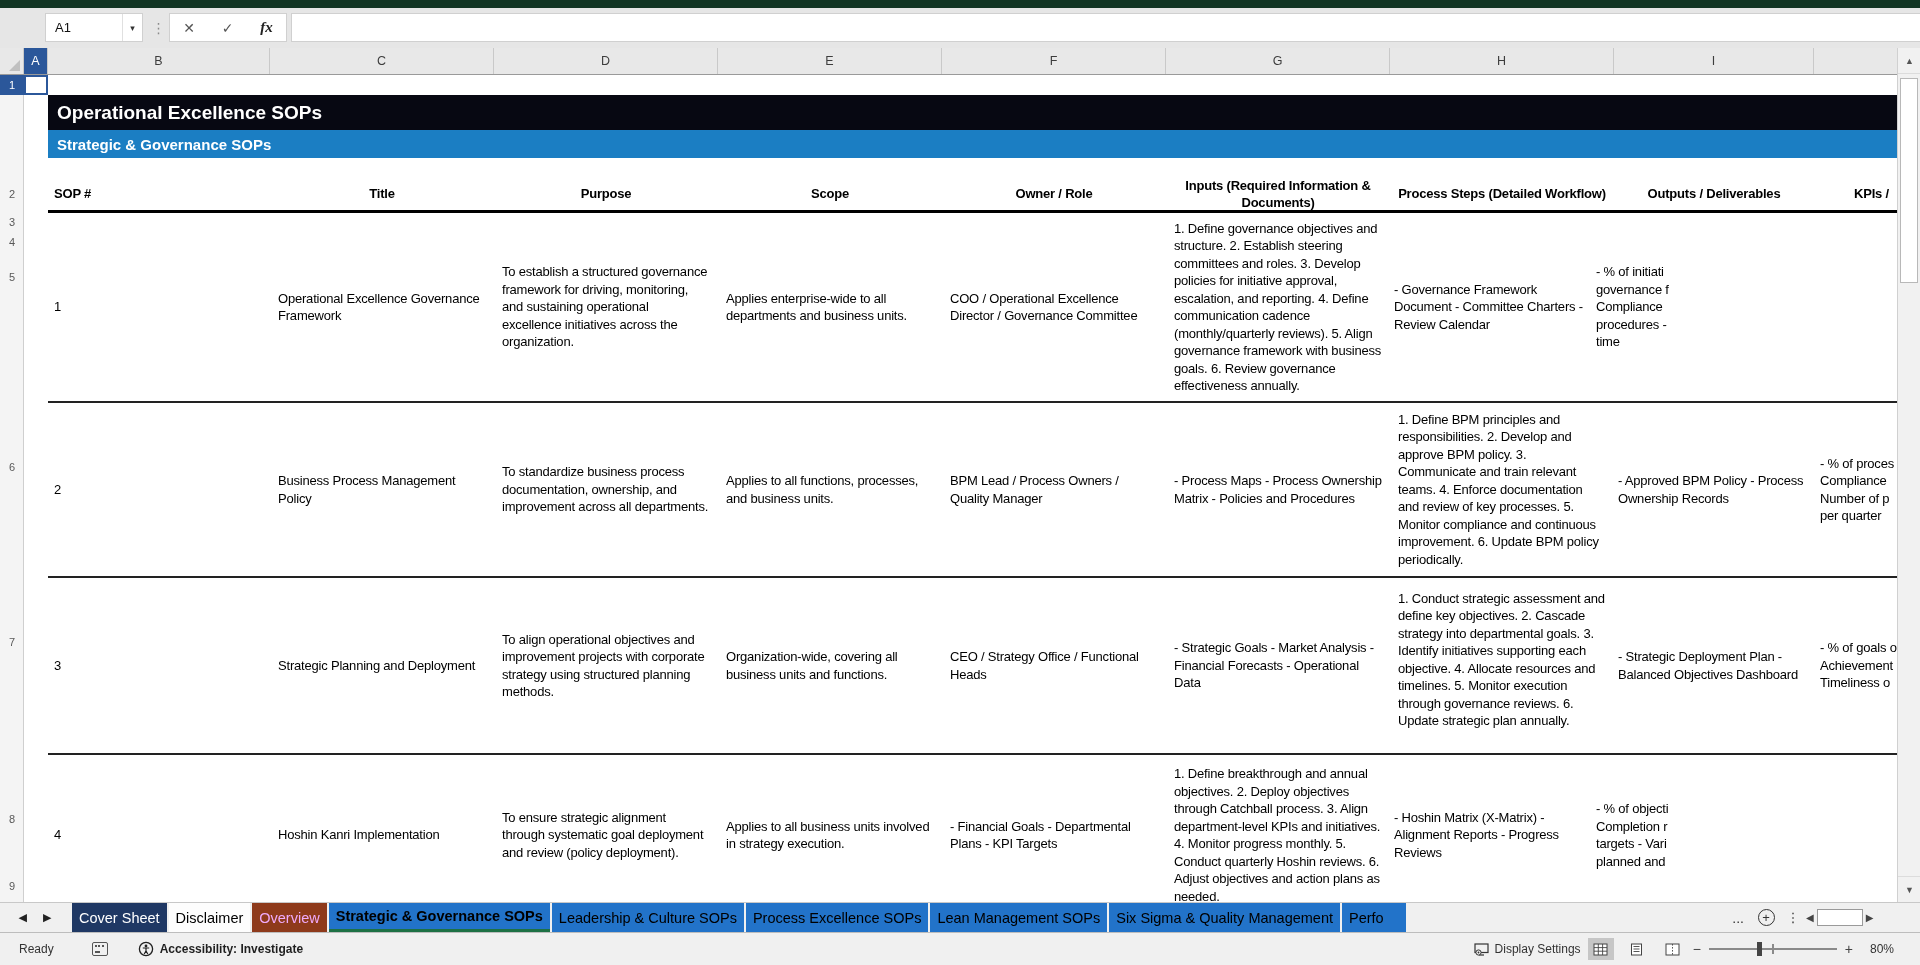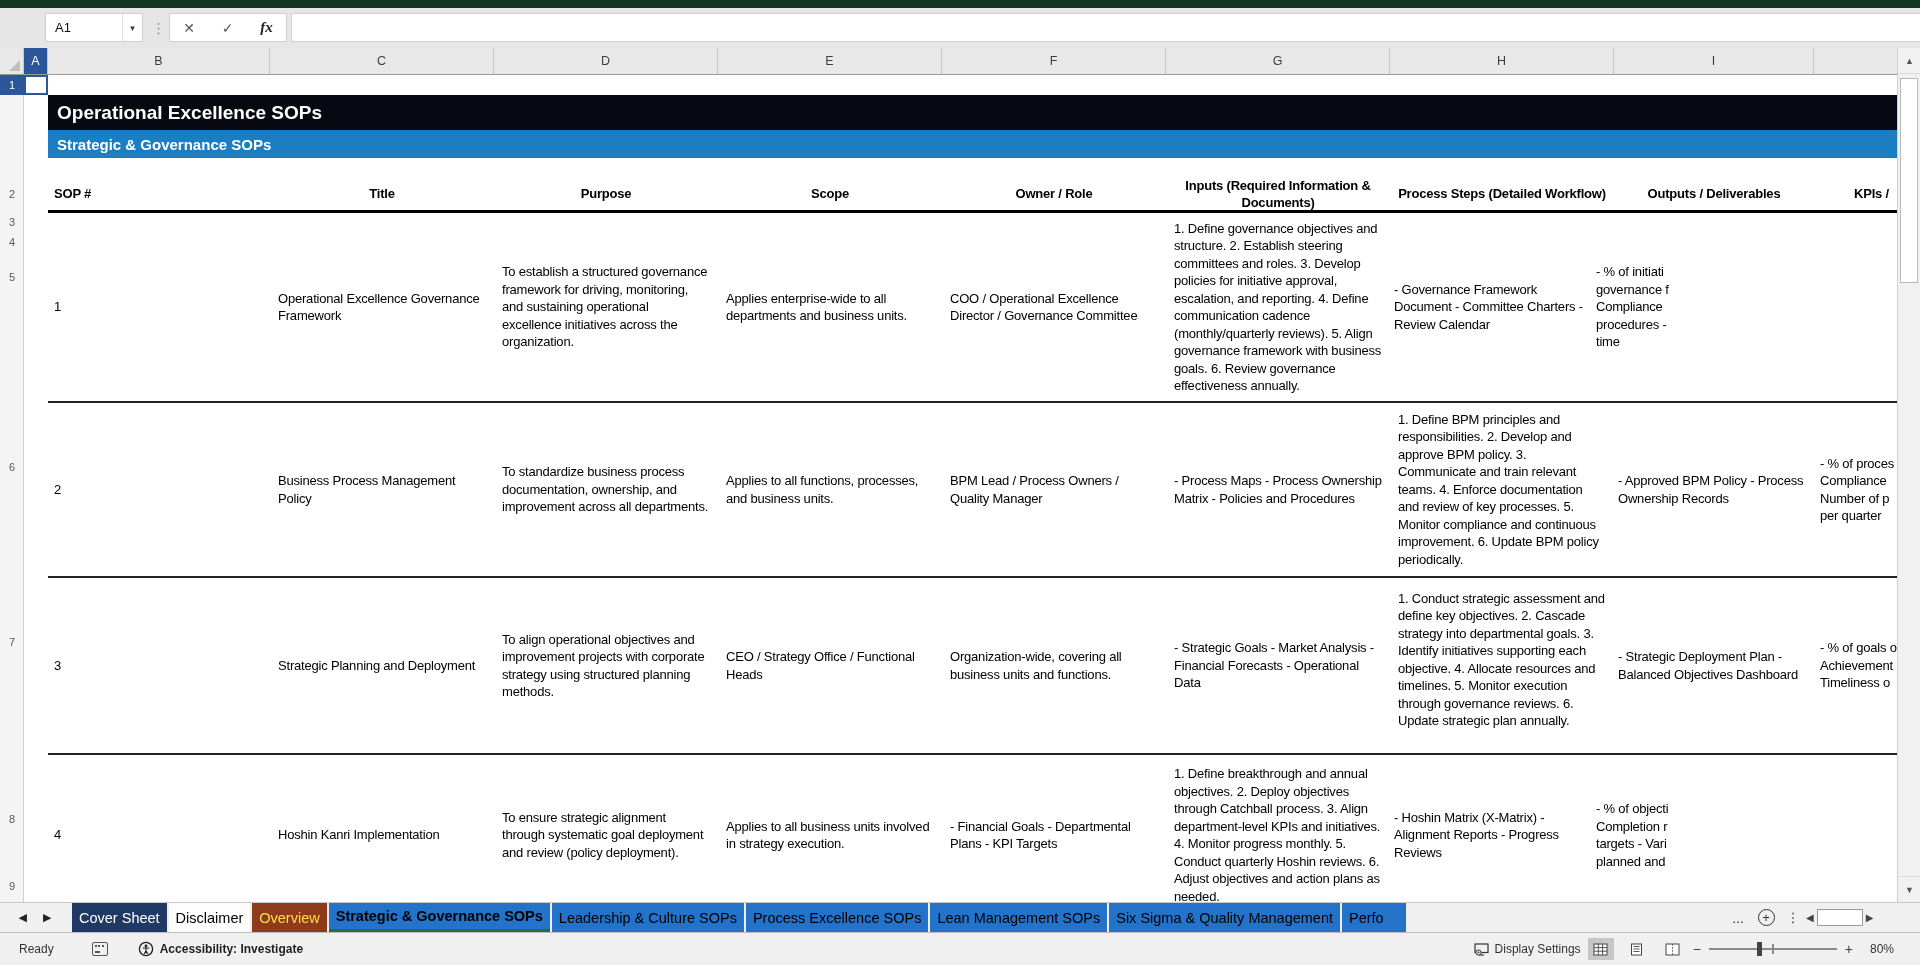--- a/index.html
+++ b/index.html
@@ -83,21 +83,21 @@
               border:1px solid #b8b8b8; }
 
   
   .tab-bar { position:absolute; left:0; top:902px; width:1920px; height:30px; background:#f0f0f0;
              border-top:1px solid #c8c8c8; display:flex; align-items:stretch; gap:2px; }
   .tab-nav { width:70px; display:flex; align-items:center; justify-content:center; gap:16px;
              color:#222; font-size:11px; }
   .stab { display:flex; align-items:center; padding:0 7px; font-size:14.5px; white-space:nowrap; }
   .stab.navy { background:#1f3864; color:#fff; }
   .stab.light { background:#fdfdfd; color:#000; }
-  .stab.red { background:#8e3a1b; color:#fde047; }
+  .stab.red { background:#8e3a1b; color:#f0abfc; }
   .stab.blue { background:#2273c9; color:#000; }
   .stab.active { font-weight:bold; border-bottom:3px solid #1e7145; }
   .stab.clipped { width:64px; overflow:hidden; padding-right:0; }
   .tab-ellipsis { margin-left:auto; display:flex; align-items:center; color:#333; font-size:14px; padding:0 6px; }
   .add-sheet { display:flex; align-items:center; justify-content:center; width:28px; }
   .add-sheet .circle { width:17px; height:17px; border:1.4px solid #333; border-radius:50%;
              display:flex; align-items:center; justify-content:center; font-size:13px; color:#333; line-height:1; }
   .tab-kebab { display:flex; align-items:center; justify-content:center; width:22px; color:#333; font-size:13px; }
   .h-scroll { width:92px; display:flex; align-items:center; gap:3px; margin-right:22px; }
   .h-scroll .harr { font-size:10px; color:#444; }
@@ -229,22 +229,22 @@
       <div class="cell c-kpis">- % of proces
 Compliance
 Number of p
 per quarter</div>
     </div>
 
     <div class="trow r8">
       <div class="cell c-sop">3</div>
       <div class="cell c-title">Strategic Planning and Deployment</div>
       <div class="cell c-purpose">To align operational objectives and improvement projects with corporate strategy using structured planning methods.</div>
+      <div class="cell c-scope">Organization-wide, covering all business units and functions.</div>
       <div class="cell c-owner">CEO / Strategy Office / Functional Heads</div>
-      <div class="cell c-scope">Organization-wide, covering all business units and functions.</div>
       <div class="cell c-inputs">- Strategic Goals - Market Analysis - Financial Forecasts - Operational Data</div>
       <div class="cell c-steps">
           <div class="ctxt">1. Conduct strategic assessment and define key objectives. 2. Cascade strategy into departmental goals. 3. Identify initiatives supporting each objective. 4. Allocate resources and timelines. 5. Monitor execution through governance reviews. 6. Update strategic plan annually.</div>
         </div>
       <div class="cell c-outputs">- Strategic Deployment Plan - Balanced Objectives Dashboard</div>
       <div class="cell c-kpis">- % of goals o
 Achievement
 Timeliness o</div>
     </div>
 

